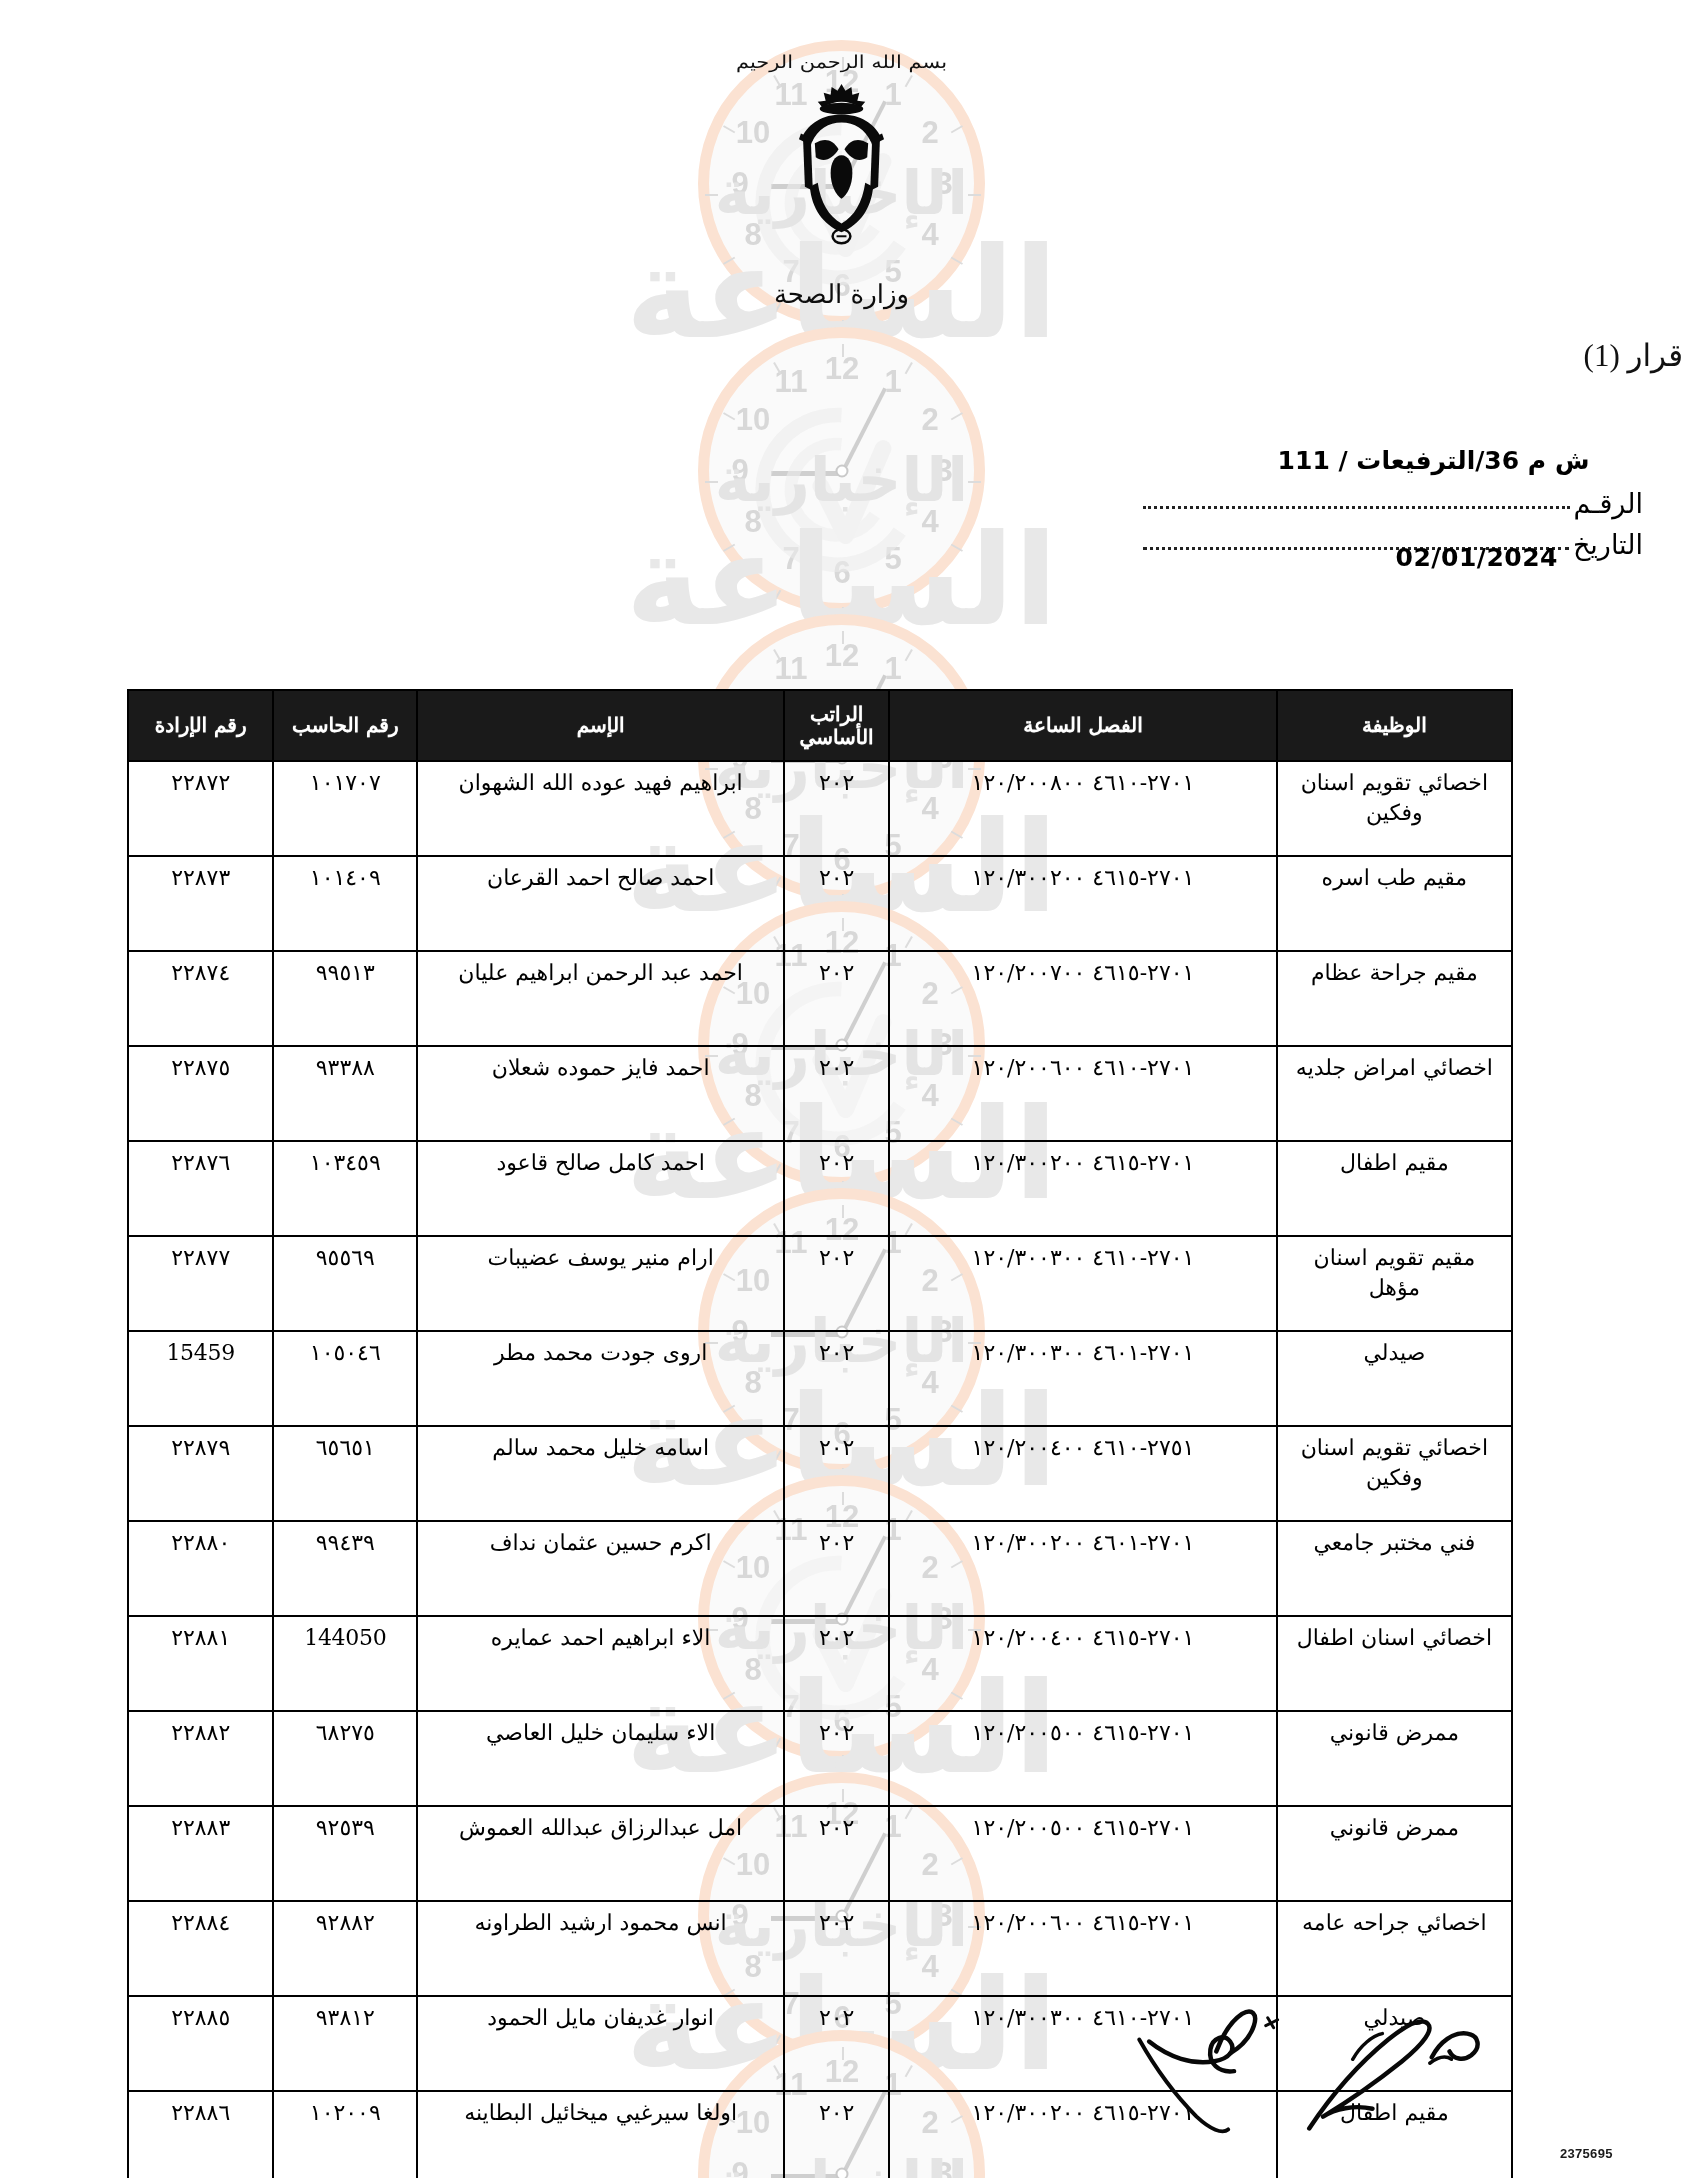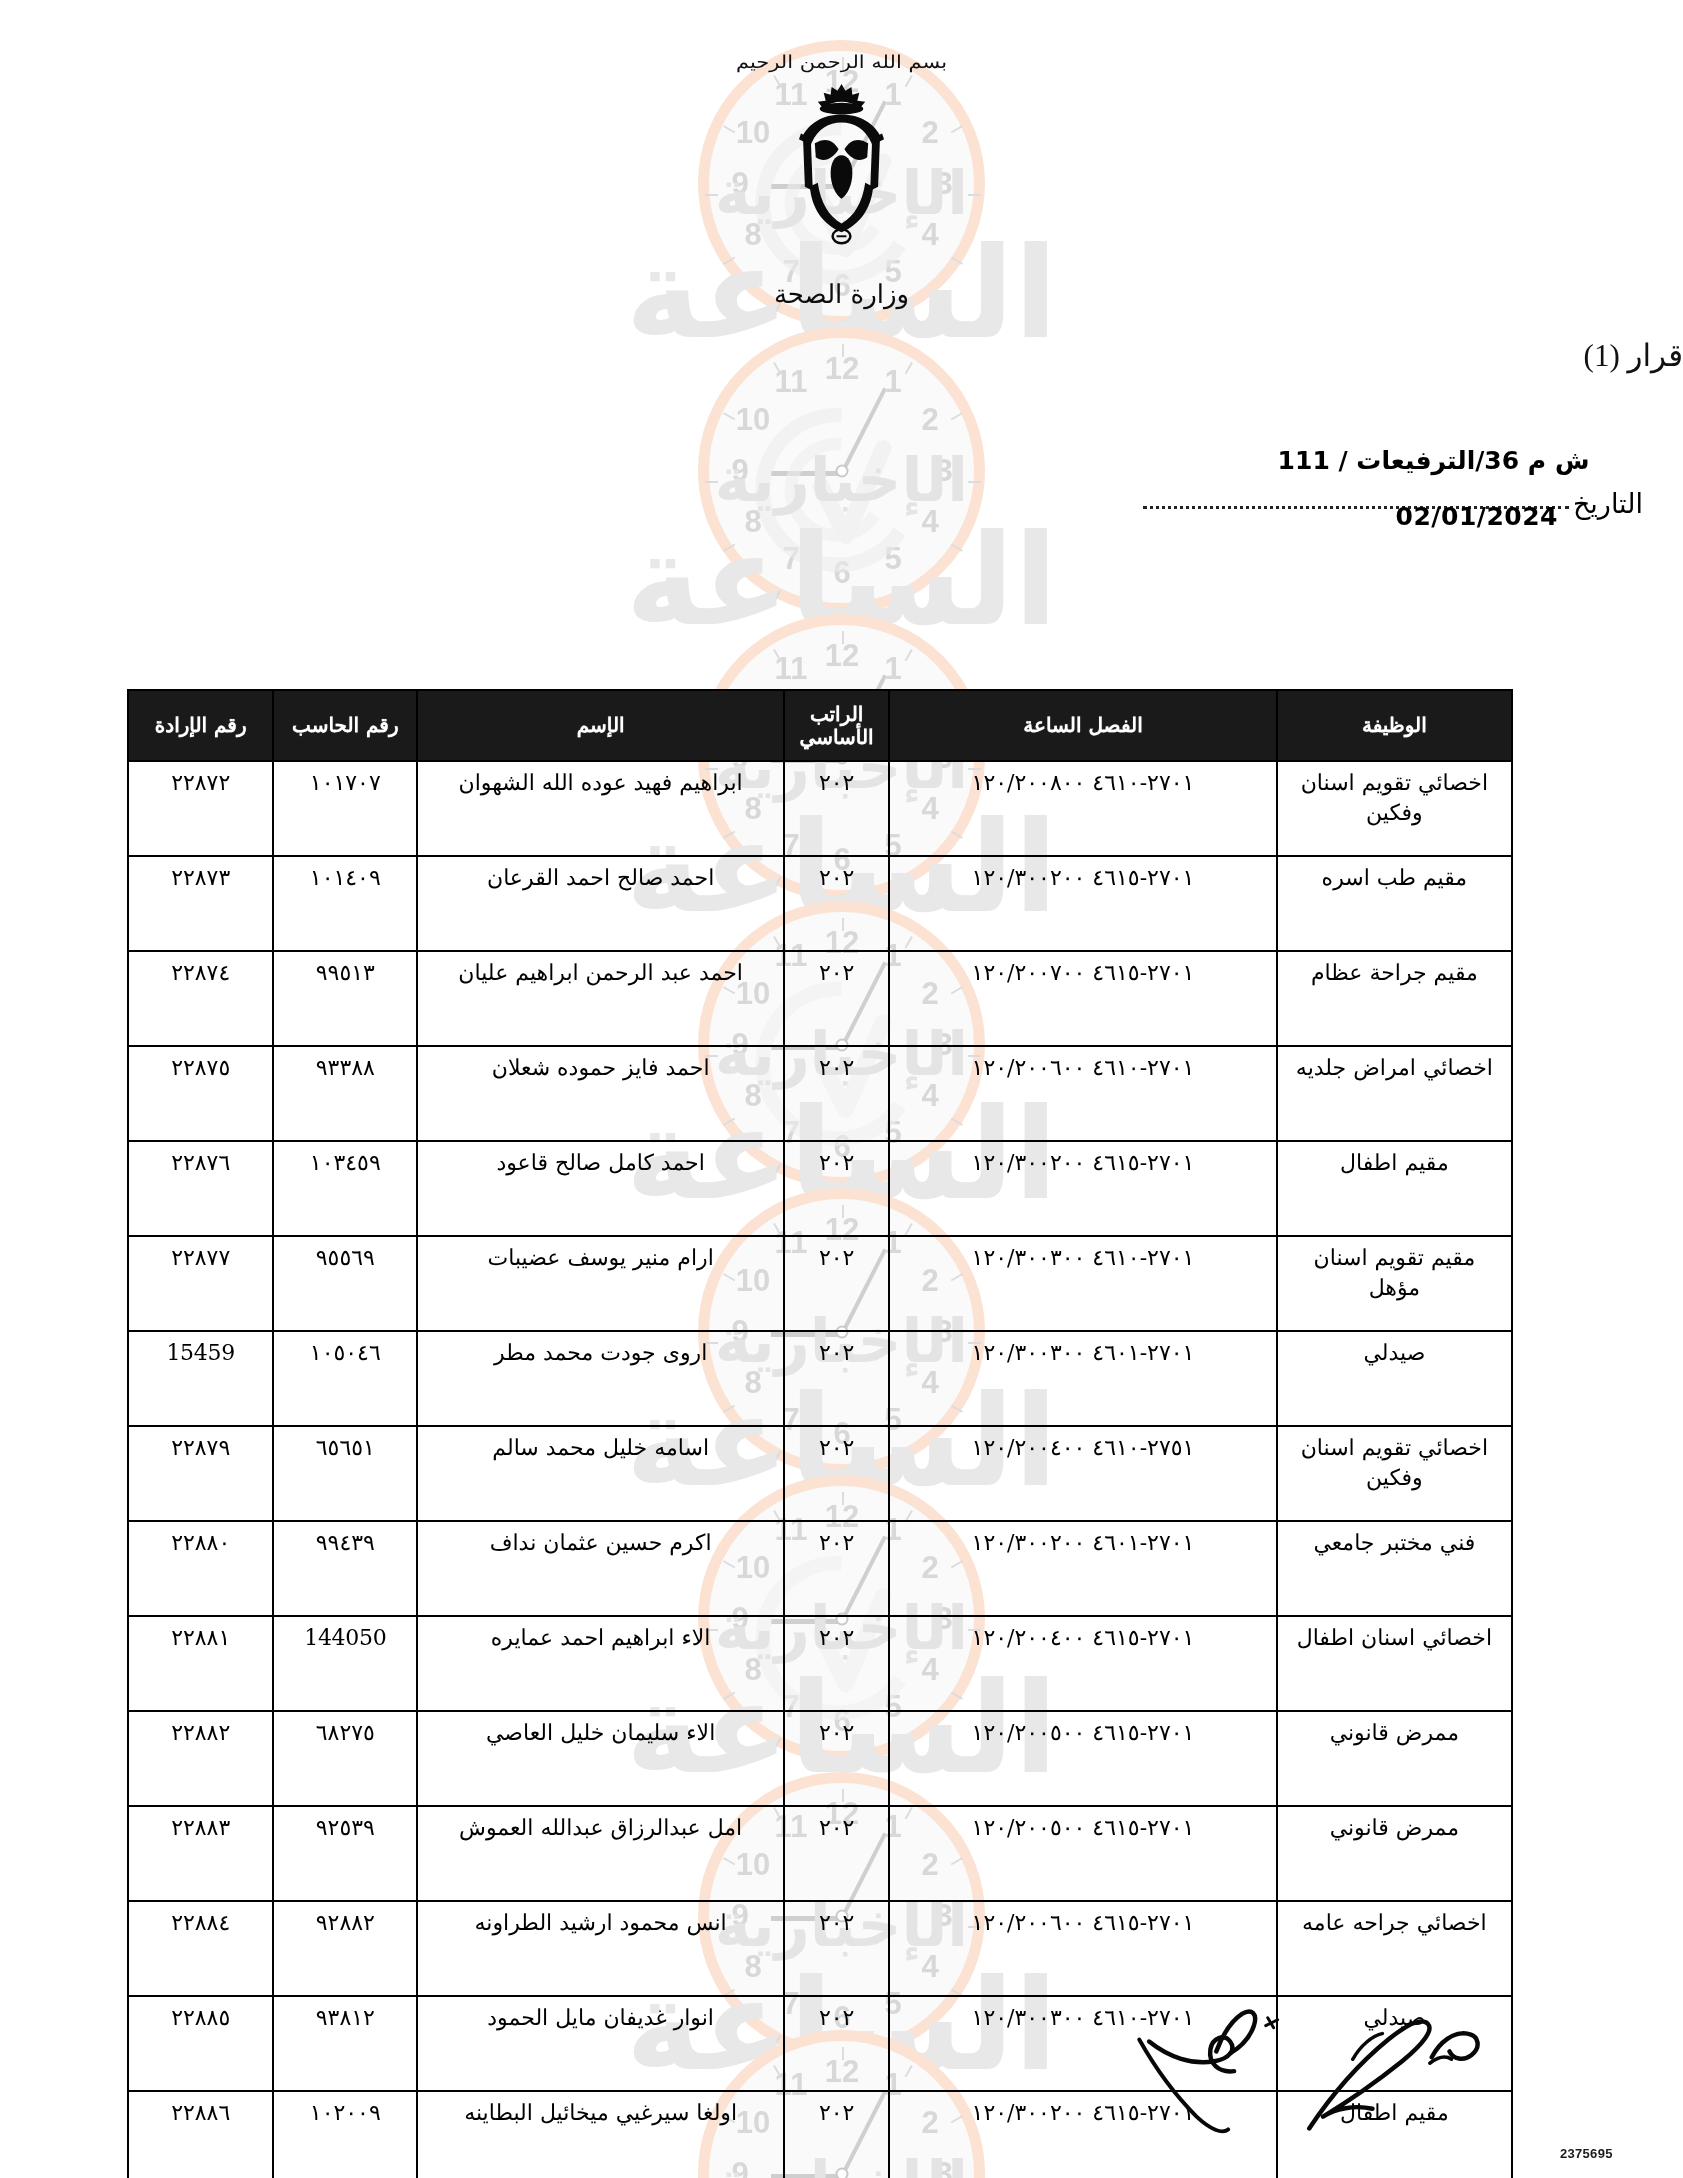--- a/index.html
+++ b/index.html
@@ -582,20 +582,24 @@
           <path d="M70 160 l10 0" stroke="#0a0a0a" stroke-width="2"></path>
         </g>
       </svg>
 
       <div class="ministry-name">وزارة الصحة</div>
       <div class="decree-title">قرار (1)</div>
     </div>
 
     <div class="meta">
       <div class="meta-ref">ش م 36/الترفيعات / 111</div>
+      <div class="meta-row">
+        <span class="meta-label">الرقـم</span>
+        <span class="meta-dots"></span>
+      </div>
       <div class="meta-row with-value">
         <span class="meta-label">التاريخ</span>
         <span class="meta-dots"></span>
         <span class="meta-value">02/01/2024</span>
       </div>
     </div>
 
     <div class="tbl-wrap">
       <table class="promo">
         <colgroup>

